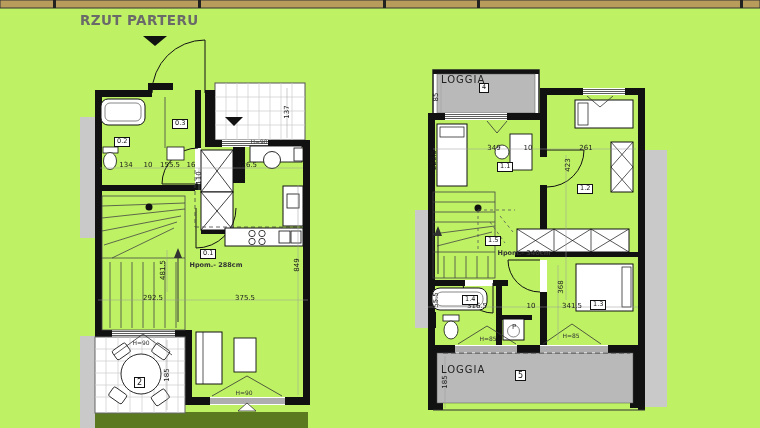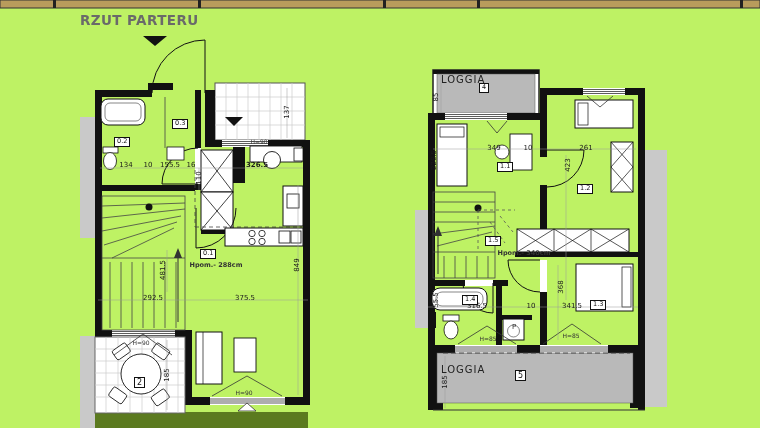--- a/index.html
+++ b/index.html
@@ -193,21 +193,21 @@
 
     <path stroke="#999" stroke-width="0.5" d="M433,149H636 M428,307H638 M566,155V300 M558,265V340 M441,75V112 M445,356V408"></path>
   </svg>
 
   <span class="txt ttl" style="left:80px;top:12px;">RZUT PARTERU</span>
 
   <span class="txt dim" style="left:106px;top:161px;width:28px;margin-left:6px;">134</span>
   <span class="txt dim" style="left:140px;top:161px;width:16px;">10</span>
   <span class="txt dim" style="left:155px;top:161px;width:30px;">155.5</span>
   <span class="txt dim" style="left:184px;top:161px;width:14px;text-align:center;">16</span>
-  <span class="txt dim" style="left:240px;top:161px;width:34px;font-weight:bold;">326.5</span>
+  <span class="txt dim" style="left:230px;top:161px;width:34px;">326.5</span>
   <span class="txt dim v" style="left:187px;top:174px;width:24px;">110</span>
   <span class="txt dim v" style="left:275px;top:108px;width:24px;">137</span>
   <span class="txt dim v" style="left:148px;top:266px;width:30px;">481.5</span>
   <span class="txt dim v" style="left:285px;top:261px;width:24px;">849</span>
   <span class="txt dim" style="left:136px;top:294px;width:34px;">292.5</span>
   <span class="txt dim" style="left:228px;top:294px;width:34px;">375.5</span>
   <span class="txt dim v" style="left:155px;top:371px;width:24px;">185</span>
 
   <span class="txt small" style="left:246px;top:138px;width:26px;">H=90</span>
   <span class="txt small" style="left:128px;top:339px;width:26px;">H=90</span>

